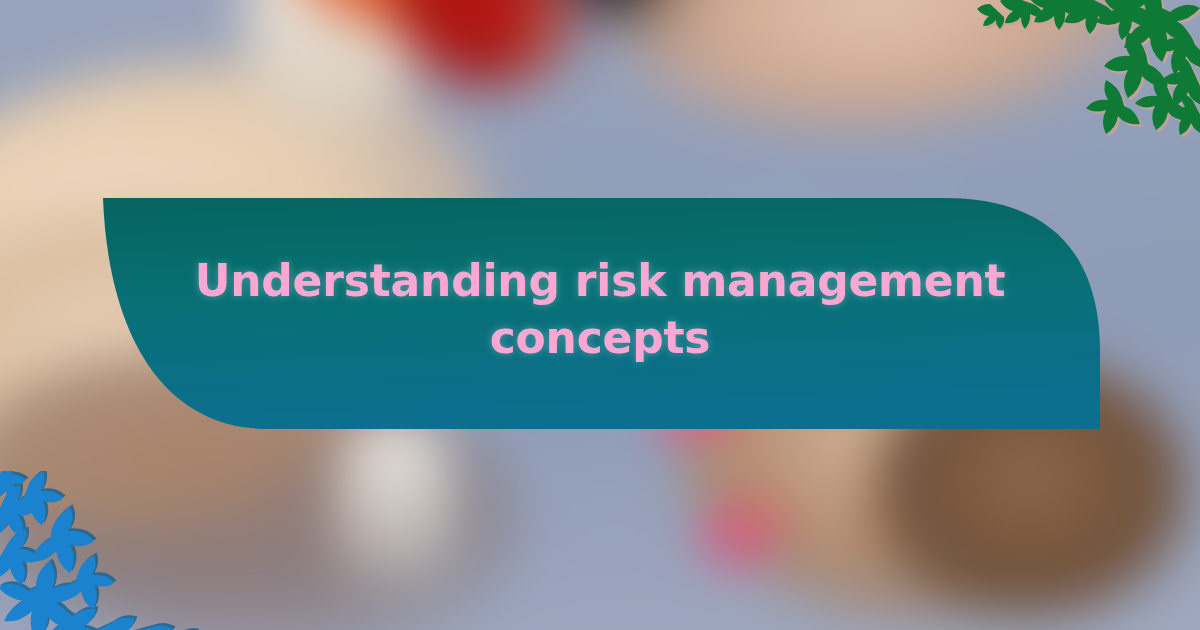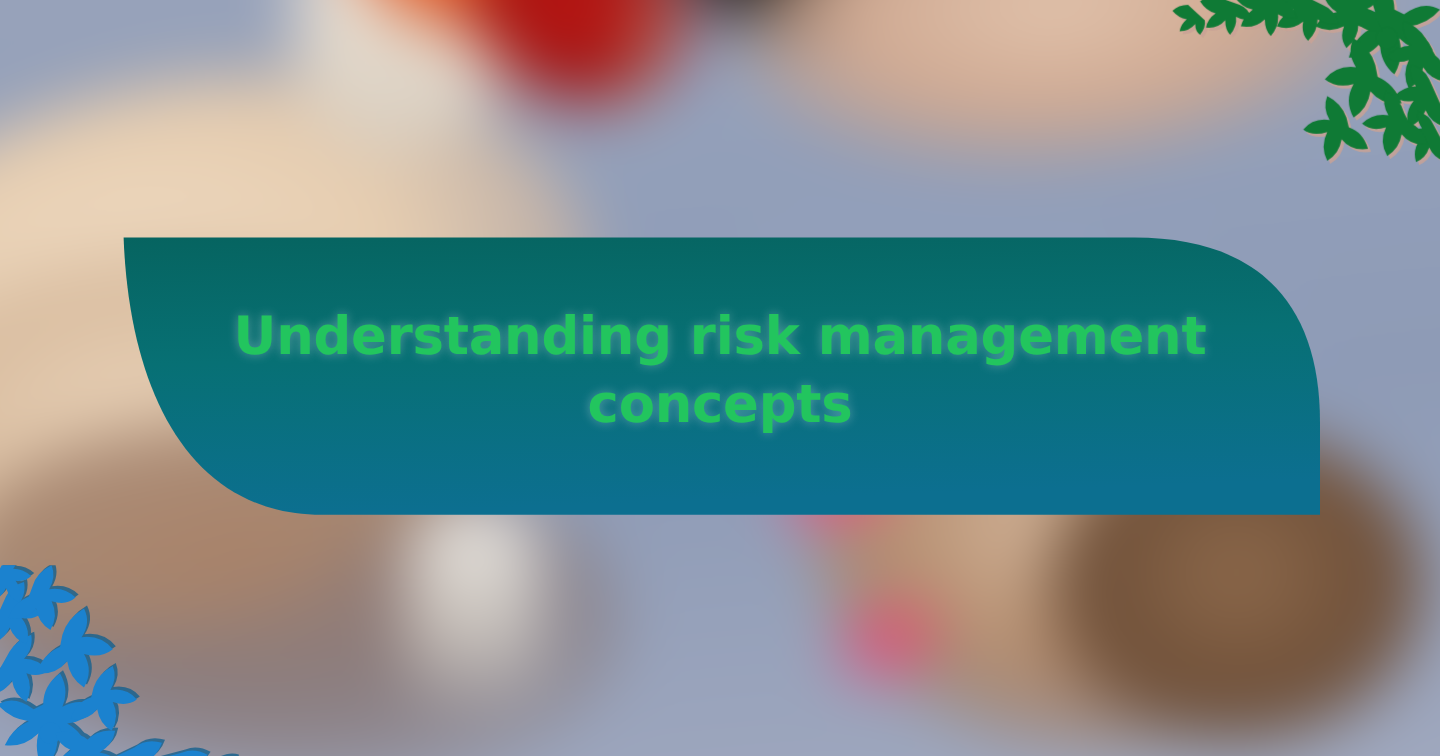--- a/index.html
+++ b/index.html
@@ -153,21 +153,21 @@
     top: 0;
     width: 1200px;
     height: 630px;
   }
   .banner-text {
     position: absolute;
     left: 150px;
     top: 252px;
     width: 900px;
     text-align: center;
-    color: #22c55e;
+    color: #f9a8d4;
     font-family: "DejaVu Sans", sans-serif;
     font-size: 44px;
     line-height: 1.30;
     font-weight: 700;
     letter-spacing: -0.2px;
     text-shadow: 0 0 9px rgba(255,255,255,0.30);
     white-space: pre-line;
   }
 </style>
 </head>

